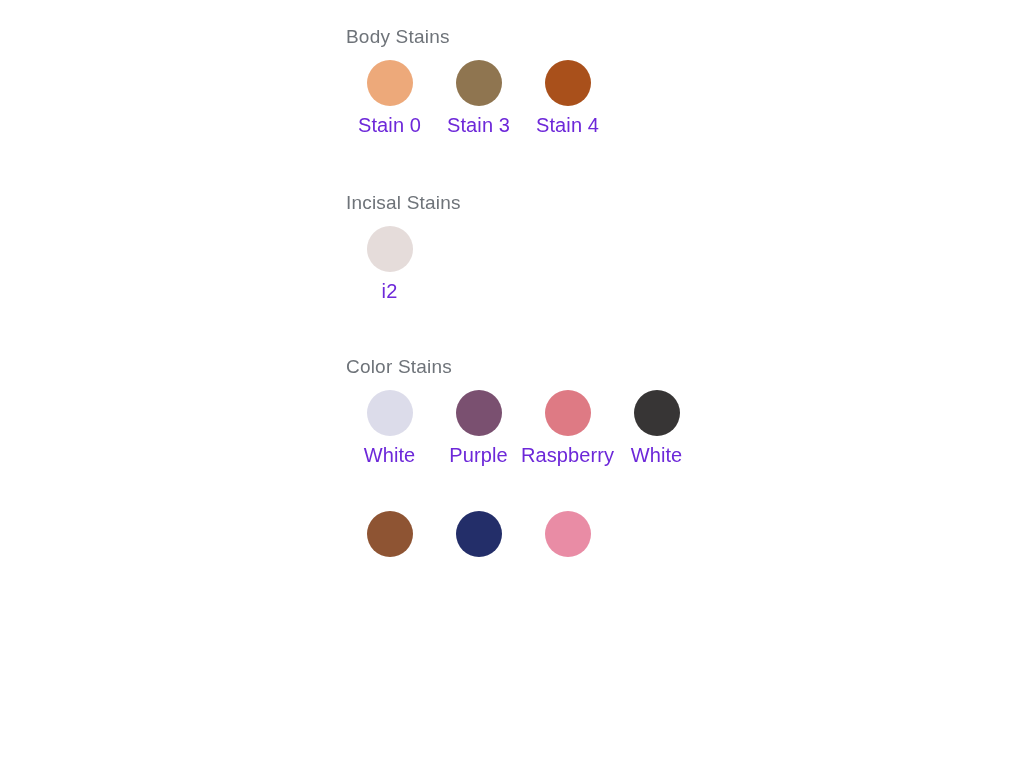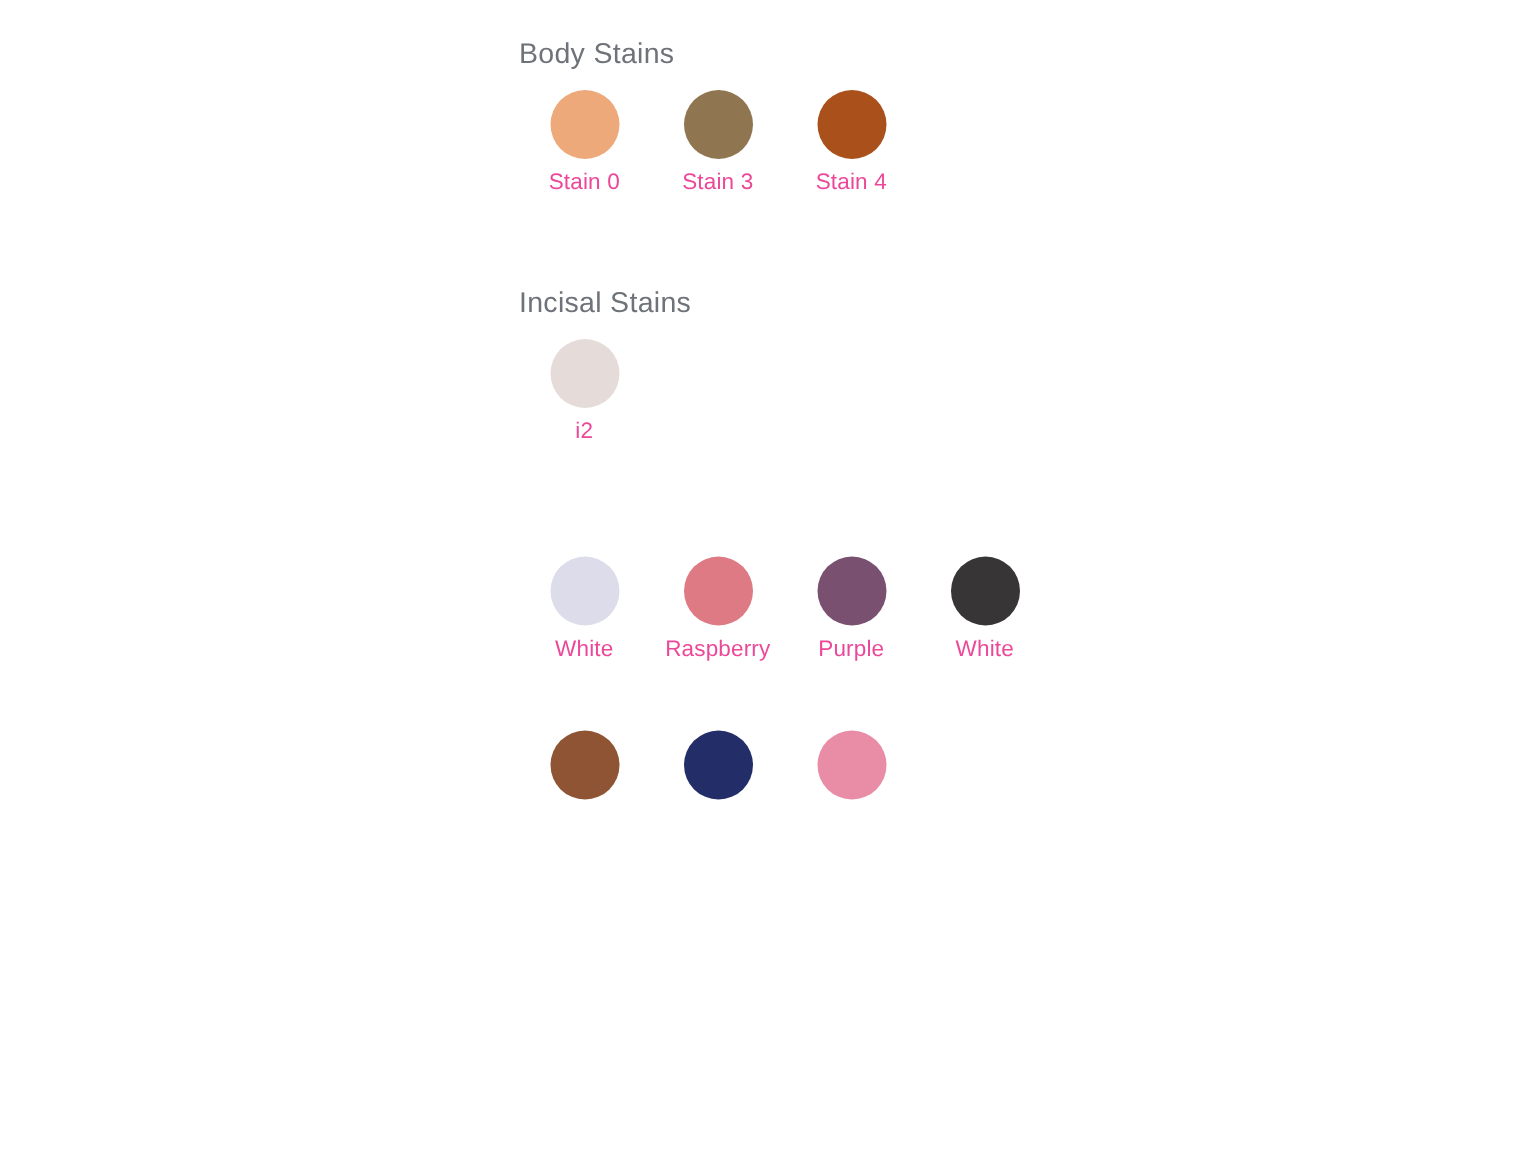--- a/index.html
+++ b/index.html
@@ -54,23 +54,23 @@
     align-items: center;
   }
   .swatch-dot {
     width: 46px;
     height: 46px;
     border-radius: 50%;
     flex: 0 0 auto;
   }
   .swatch-label {
     margin-top: 8px;
-    font-size: 15px;
+    font-size: 20px;
     font-weight: 400;
-    color: #ec4899;
+    color: #6d28d9;
     letter-spacing: 0.1px;
     white-space: nowrap;
     line-height: 1.1;
     text-align: left;
   }
   
   #section-body-stains   { top: 27px; }
   #section-incisal-stains{ top: 193px; }
   #section-color-stains  { top: 357px; }
 </style>
@@ -102,33 +102,34 @@
       <div class="swatch-rows">
         <div class="swatch-row">
           <div class="swatch-cell">
             <div class="swatch-dot" style="background: rgb(229, 220, 218);"></div>
             <div class="swatch-label">i2</div>
           </div>
         </div>
       </div>
     </div>
     <div class="section" id="section-color-stains">
+      <div class="section-title">Color Stains</div>
       <div class="swatch-rows">
         <div class="swatch-row">
           <div class="swatch-cell">
             <div class="swatch-dot" style="background: rgb(220, 220, 234);"></div>
             <div class="swatch-label">White</div>
           </div>
           <div class="swatch-cell">
+            <div class="swatch-dot" style="background: rgb(122, 80, 112);"></div>
+            <div class="swatch-label">Purple</div>
+          </div>
+          <div class="swatch-cell">
             <div class="swatch-dot" style="background: rgb(222, 122, 132);"></div>
             <div class="swatch-label">Raspberry</div>
-          </div>
-          <div class="swatch-cell">
-            <div class="swatch-dot" style="background: rgb(122, 80, 112);"></div>
-            <div class="swatch-label">Purple</div>
           </div>
           <div class="swatch-cell">
             <div class="swatch-dot" style="background: rgb(55, 53, 53);"></div>
             <div class="swatch-label">White</div>
           </div>
         </div>
         <div class="swatch-row">
           <div class="swatch-cell">
             <div class="swatch-dot" style="background: rgb(142, 84, 51);"></div>
           </div>

